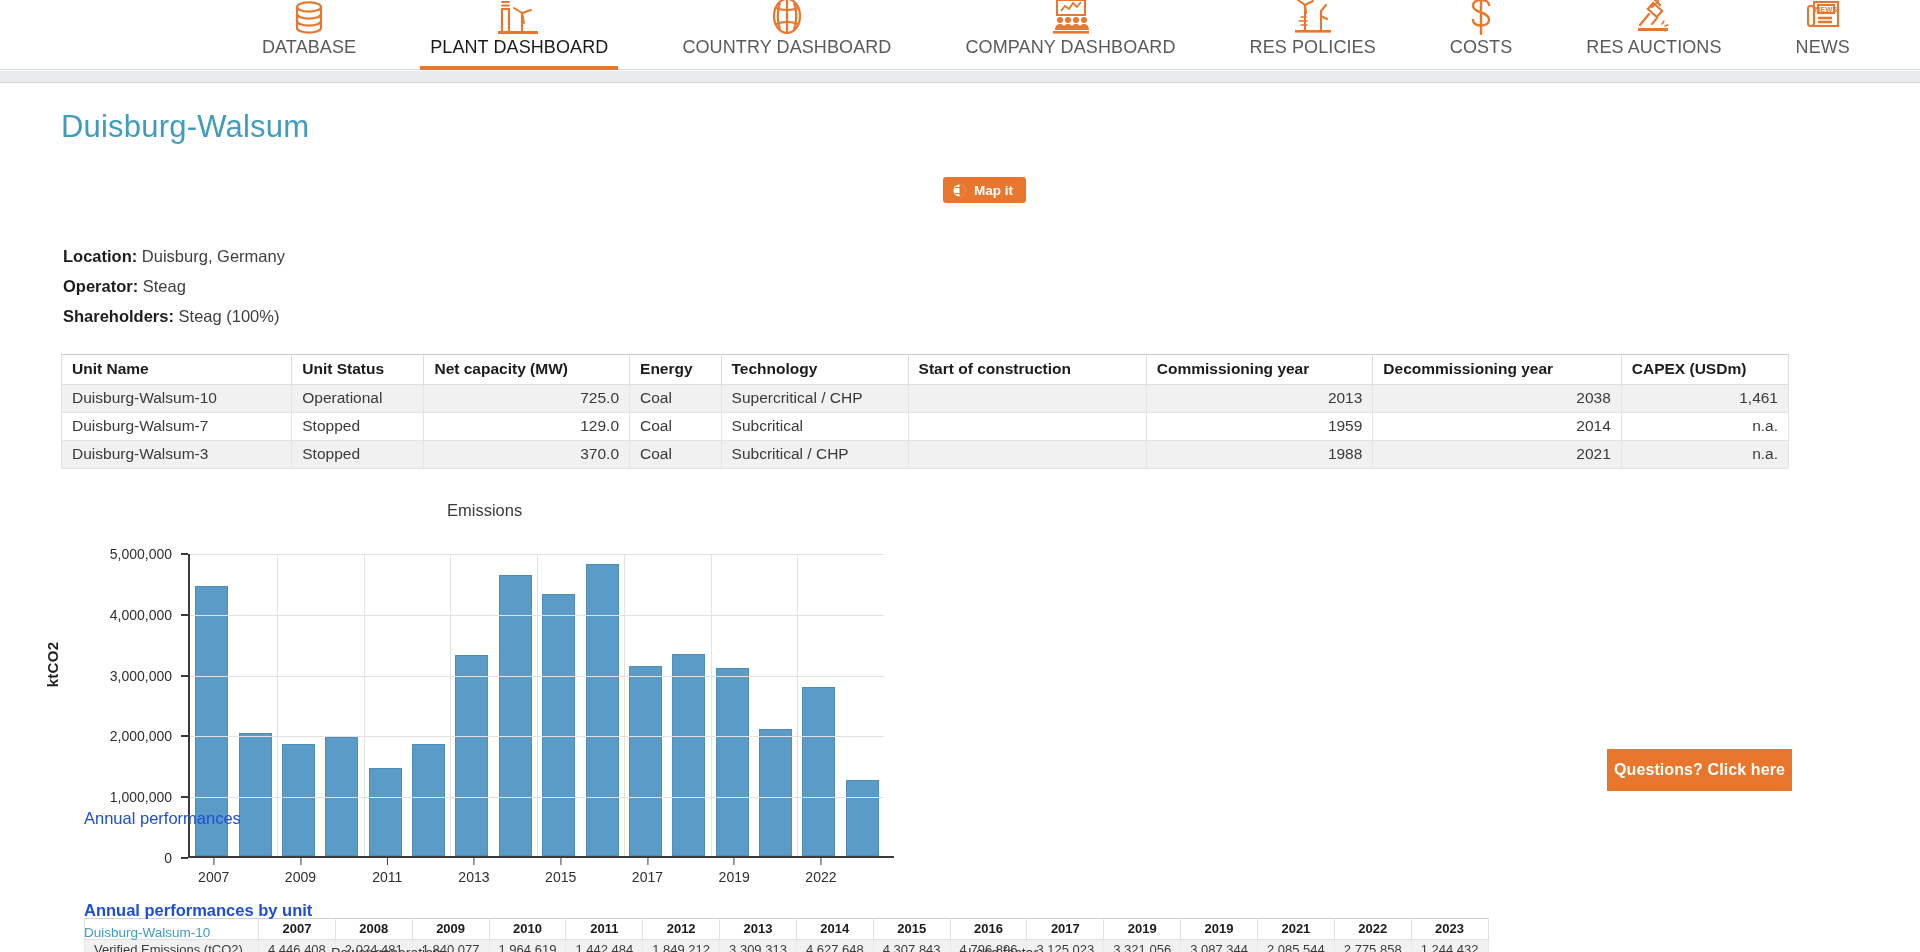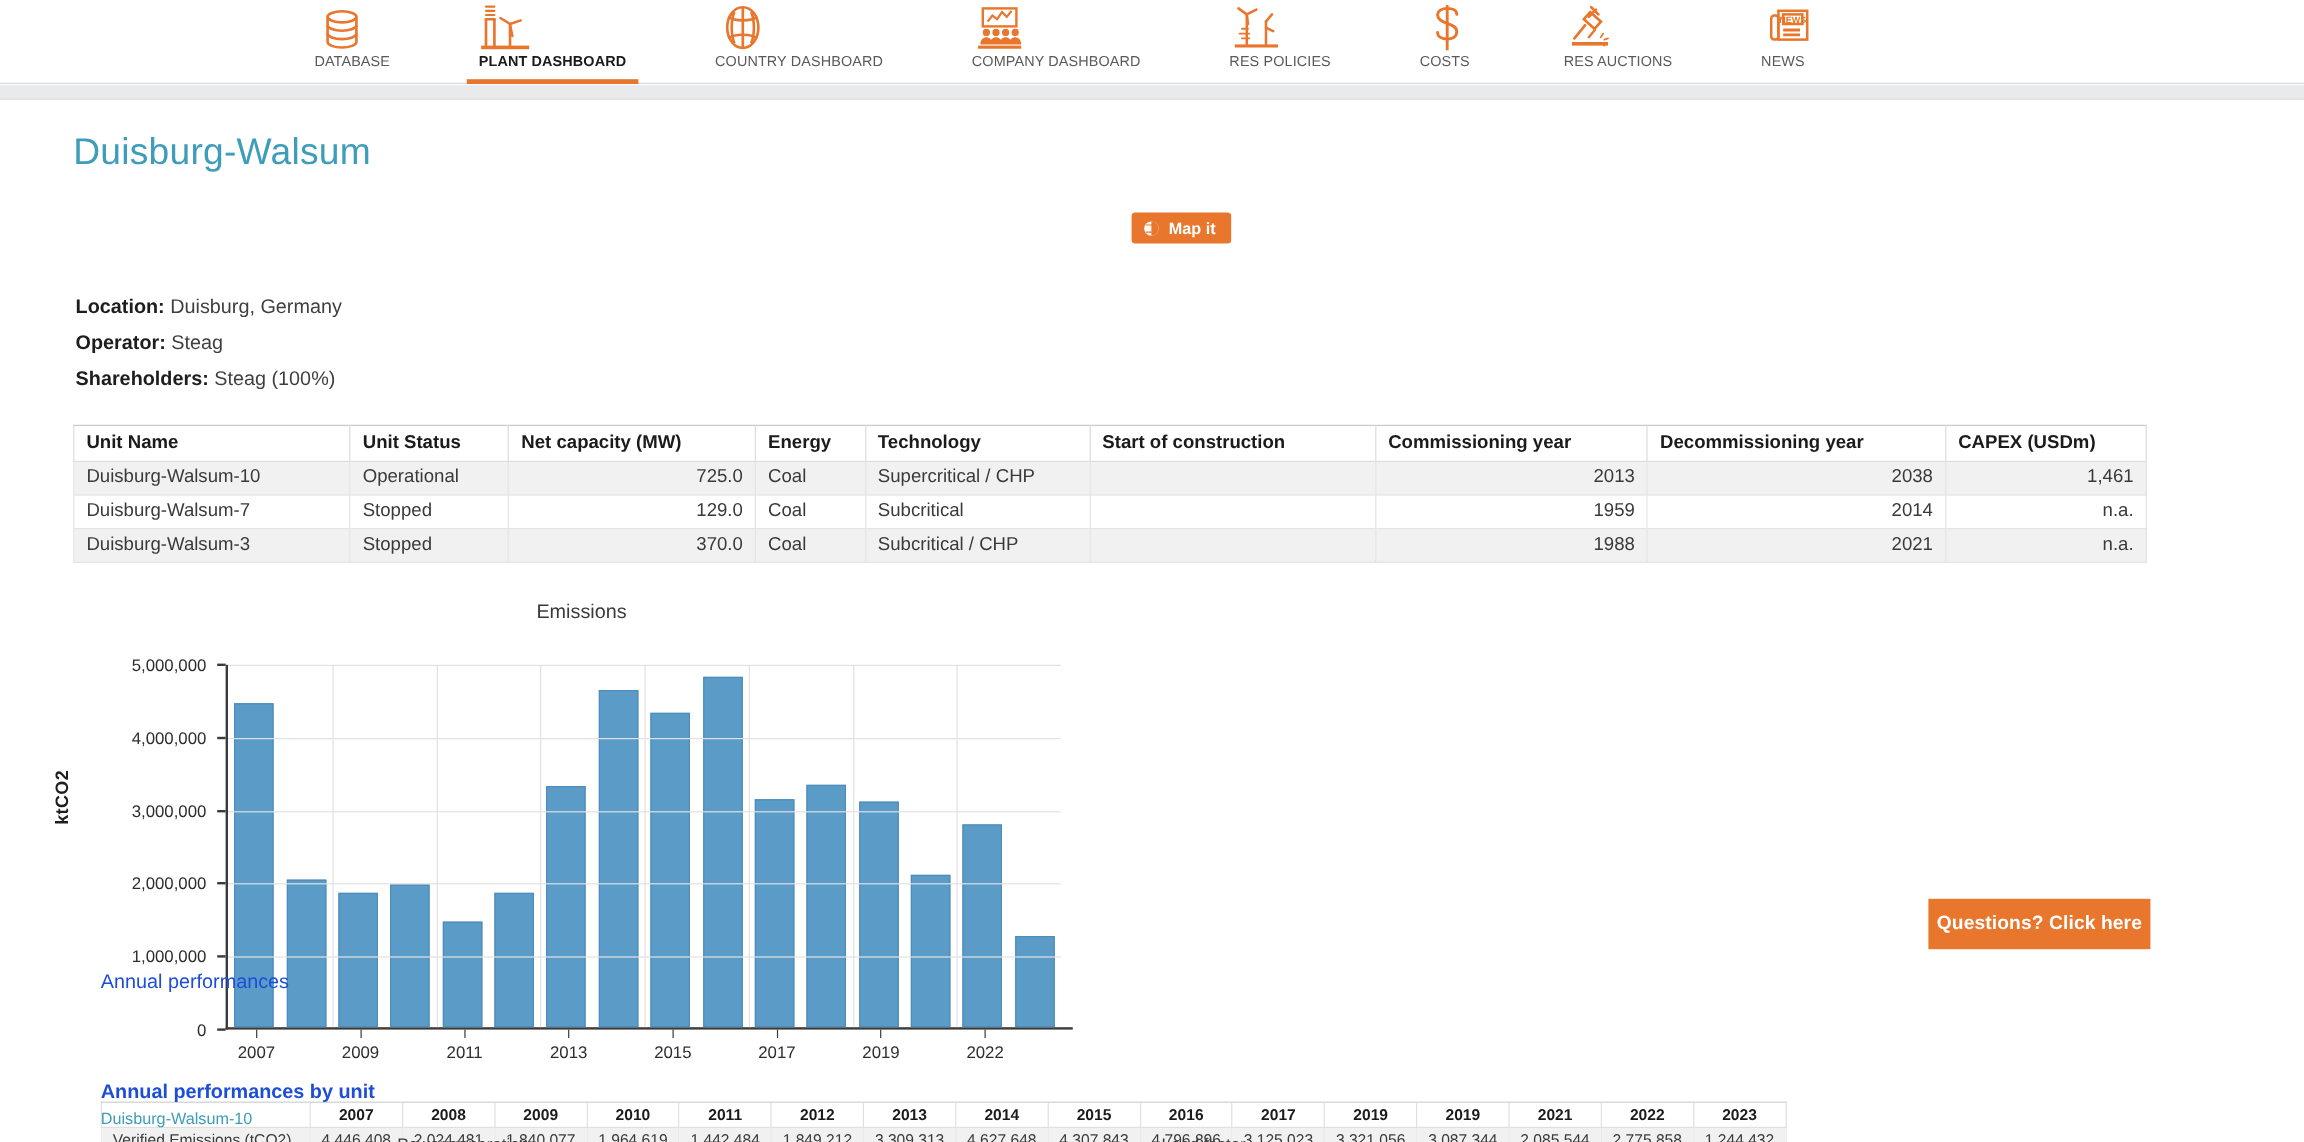--- a/index.html
+++ b/index.html
@@ -17,41 +17,41 @@
     position: absolute; top: 0; left: 0; width: 1920px; height: 70px;
     background: #ffffff;
     border-bottom: 1px solid #d8d8d8;
   }
   .nav-items {
     display: flex; align-items: flex-end;
     height: 70px; padding-left: 248px;
   }
   .nav-item {
     position: relative;
-    display: flex; flex-direction: column; align-items: flex-start; justify-content: flex-end;
+    display: flex; flex-direction: column; align-items: center; justify-content: flex-end;
     height: 70px;
     padding: 0 14px 4px 14px;
     cursor: pointer;
     margin-right: 46px;
   }
   .nav-item:last-child { margin-right: 0; }
   .nav-icon {
     height: 38px; width: 46px;
     display: flex; align-items: flex-end; justify-content: center;
     margin-bottom: 2px;
   }
   .nav-icon svg { display: block; }
   .nav-label {
-    font-size: 12px;
+    font-size: 18px;
     color: #5a5a5a;
     letter-spacing: .1px;
     white-space: nowrap;
     padding-bottom: 8px;
   }
-  .nav-item.active .nav-label { color: #1a1a1a; font-weight: bold; }
+  .nav-item.active .nav-label { color: #1a1a1a; font-weight: normal; }
   .nav-underline {
     position: absolute; bottom: 0; left: 4px; right: 4px;
     height: 4px; background: #e8762c;
   }
 
   
   .strip {
     position: absolute; top: 71px; left: 0; width: 1920px; height: 12px;
     background: #e9eaec;
     border-bottom: 1px solid #dcdde0;

